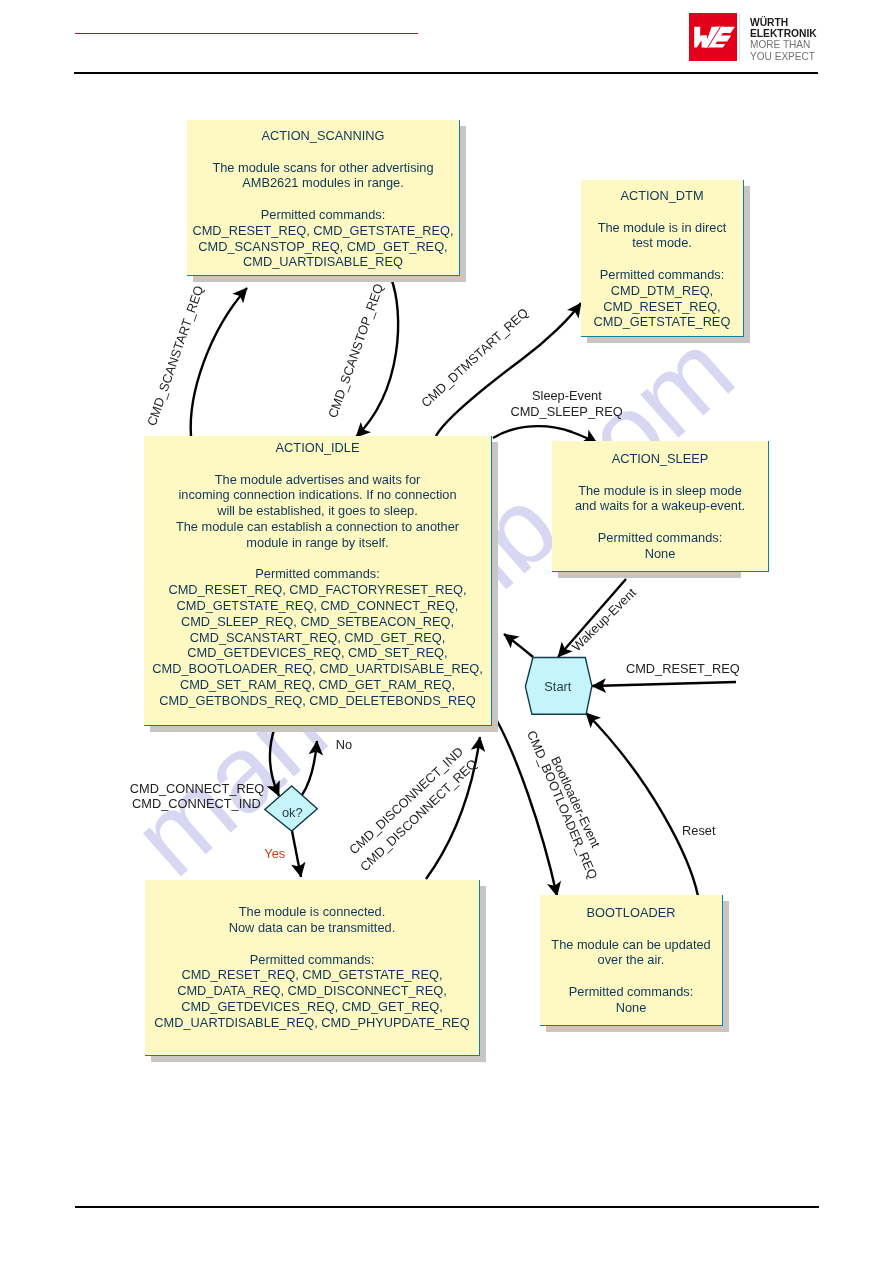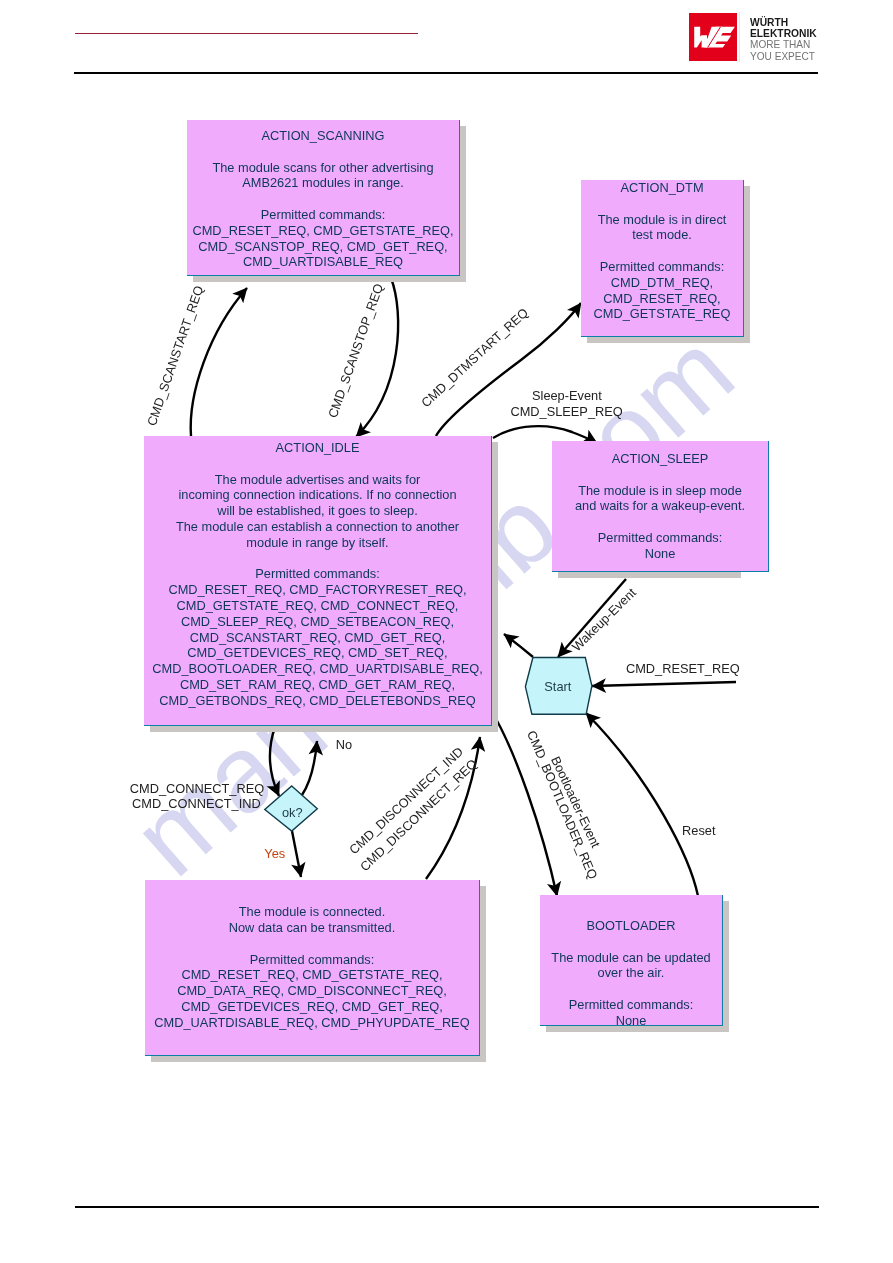--- a/index.html
+++ b/index.html
@@ -11,21 +11,21 @@
   .rule-black{position:absolute;left:74px;top:72px;width:744px;height:2px;background:#000000;}
   .rule-bottom{position:absolute;left:75px;top:1206px;width:744px;height:2px;background:#000000;}
 
   .logo{position:absolute;left:689px;top:13px;width:200px;height:60px;}
   .logo-mark{position:absolute;left:0;top:0;width:48px;height:48px;background:#e2001a;}
   .logo-div{position:absolute;left:49.5px;top:-0.6px;width:1px;height:50px;background:#e8e8e8;}
   .logo-txt{position:absolute;left:60.5px;top:2.7px;}
   .logo-t1{font-size:11.6px;font-weight:bold;color:#1a1a1a;line-height:11.3px;transform:scaleX(0.885);transform-origin:0 50%;white-space:nowrap;}
   .logo-t2{font-size:11.6px;color:#737373;line-height:11.3px;transform:scaleX(0.87);transform-origin:0 50%;white-space:nowrap;}
 
-  .node{position:absolute;box-sizing:border-box;background:#f0abfc;
+  .node{position:absolute;box-sizing:border-box;background:#fef9c3;
         border:0;border-right:1.4px solid #0b7fa6;border-bottom:1.4px solid #0b7fa6;
         color:#0d3757;text-align:center;}
   .shadow{position:absolute;background:#c8c5c3;}
   .node .t{font-size:12.8px;line-height:15.8px;}
   .gap{height:15.8px;}
   svg.layer{position:absolute;left:0;top:0;width:893px;height:1263px;}
   .elab{position:absolute;font-size:12.8px;color:#222;white-space:nowrap;line-height:15px;}
   .wmwrap{position:absolute;left:0;top:0;width:893px;height:1263px;overflow:hidden;}
   .wm{position:absolute;left:115.1px;top:813.3px;color:#d7d7f2;font-size:108.5px;
       line-height:1;white-space:nowrap;font-family:"Liberation Sans",sans-serif;
@@ -90,21 +90,21 @@
       <div class="gap"></div>
       <div class="t">The module scans for other advertising</div>
       <div class="t">AMB2621 modules in range.</div>
       <div class="gap"></div>
       <div class="t">Permitted commands:</div>
       <div class="t">CMD_RESET_REQ, CMD_GETSTATE_REQ,</div>
       <div class="t">CMD_SCANSTOP_REQ, CMD_GET_REQ,</div>
       <div class="t">CMD_UARTDISABLE_REQ</div>
   </div>
   <div class="shadow" style="left:587px;top:186px;width:163px;height:157px;"></div>
-  <div class="node" style="left:581px;top:180px;width:163px;height:157px;">
+  <div class="node" style="left:581px;top:180px;width:163px;height:157px;padding-top:8px;">
       <div class="t">ACTION_DTM</div>
       <div class="gap"></div>
       <div class="t">The module is in direct</div>
       <div class="t">test mode.</div>
       <div class="gap"></div>
       <div class="t">Permitted commands:</div>
       <div class="t">CMD_DTM_REQ,</div>
       <div class="t">CMD_RESET_REQ,</div>
       <div class="t">CMD_GETSTATE_REQ</div>
   </div>
@@ -144,21 +144,21 @@
       <div class="t">The module is connected.</div>
       <div class="t">Now data can be transmitted.</div>
       <div class="gap"></div>
       <div class="t">Permitted commands:</div>
       <div class="t">CMD_RESET_REQ, CMD_GETSTATE_REQ,</div>
       <div class="t">CMD_DATA_REQ, CMD_DISCONNECT_REQ,</div>
       <div class="t">CMD_GETDEVICES_REQ, CMD_GET_REQ,</div>
       <div class="t">CMD_UARTDISABLE_REQ, CMD_PHYUPDATE_REQ</div>
   </div>
   <div class="shadow" style="left:546px;top:901px;width:183px;height:131px;"></div>
-  <div class="node" style="left:540px;top:895px;width:183px;height:131px;padding-top:23px;">
+  <div class="node" style="left:540px;top:895px;width:183px;height:131px;padding-top:10px;">
       <div class="t">BOOTLOADER</div>
       <div class="gap"></div>
       <div class="t">The module can be updated</div>
       <div class="t">over the air.</div>
       <div class="gap"></div>
       <div class="t">Permitted commands:</div>
       <div class="t">None</div>
   </div>
   <svg class="layer">
     <polygon points="532.9,657.5 585.3,657.5 591.9,685.9 586.1,714.3 531.9,714.3 525.4,686.6" fill="#c6f4fb" stroke="#0f3b4a" stroke-width="1.4"></polygon>

